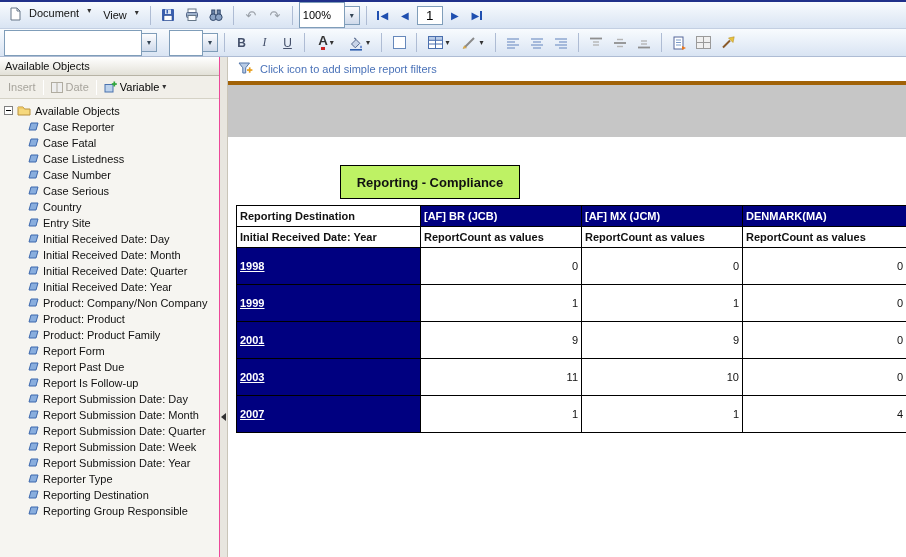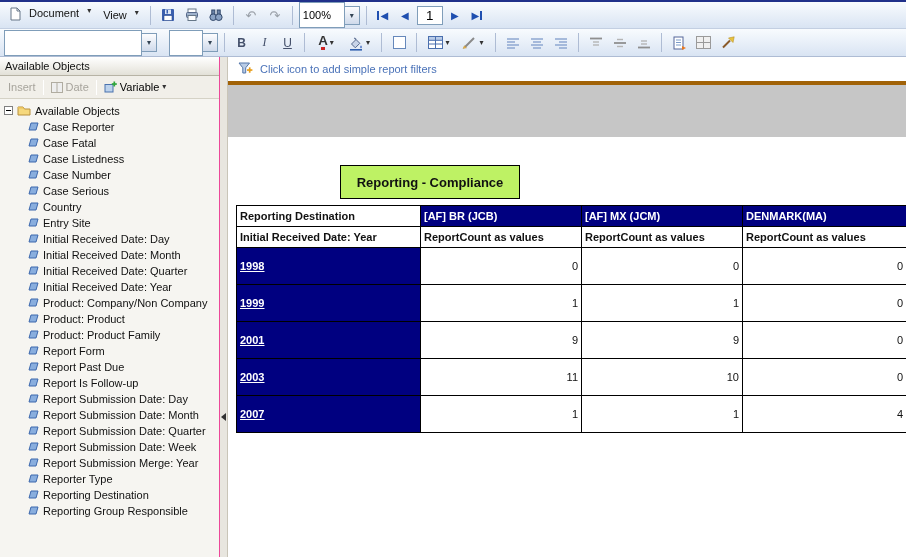--- a/index.html
+++ b/index.html
@@ -449,21 +449,21 @@
           <div class="titem">
             <span><svg width="11" height="9">
                 <polygon points="3,1 10,1 8,8 1,8" fill="#89aede" stroke="#3d68ad"></polygon>
               </svg></span>
             <span>Report Submission Date: Week</span>
           </div>
           <div class="titem">
             <span><svg width="11" height="9">
                 <polygon points="3,1 10,1 8,8 1,8" fill="#89aede" stroke="#3d68ad"></polygon>
               </svg></span>
-            <span>Report Submission Merge: Year</span>
+            <span>Report Submission Date: Year</span>
           </div>
           <div class="titem">
             <span><svg width="11" height="9">
                 <polygon points="3,1 10,1 8,8 1,8" fill="#89aede" stroke="#3d68ad"></polygon>
               </svg></span>
             <span>Reporter Type</span>
           </div>
           <div class="titem">
             <span><svg width="11" height="9">
                 <polygon points="3,1 10,1 8,8 1,8" fill="#89aede" stroke="#3d68ad"></polygon>

